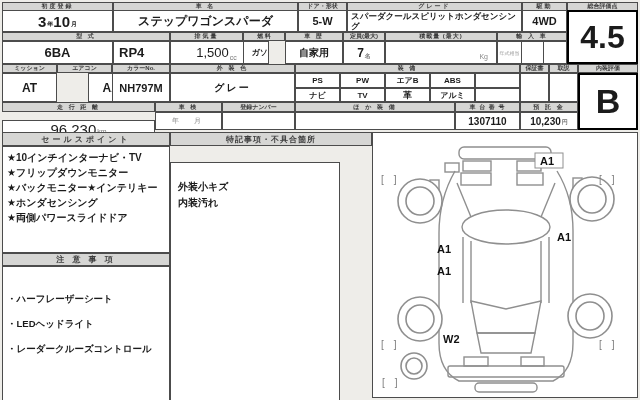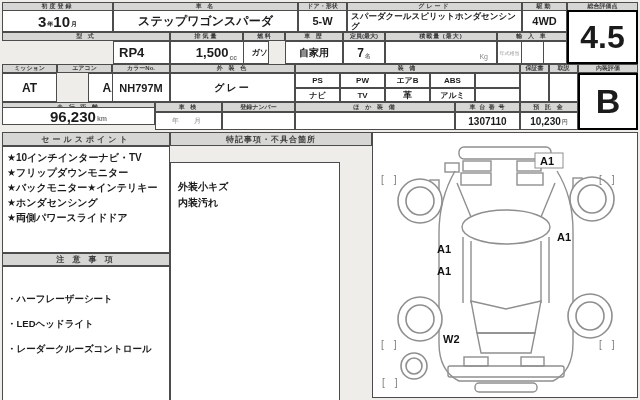--- a/index.html
+++ b/index.html
@@ -44,22 +44,23 @@
   <div class="cell thick" style="left:567px;top:10px;width:71px;height:54px;font-size:32px;font-weight:600;">4.5</div>
 
   <div class="cell hdr" style="left:2px;top:32px;width:168px;height:9px;">型  式</div>
   <div class="cell hdr" style="left:170px;top:32px;width:73px;height:9px;">排気量</div>
   <div class="cell hdr" style="left:243px;top:32px;width:42px;height:9px;letter-spacing:0;">燃 料</div>
   <div class="cell hdr" style="left:285px;top:32px;width:58px;height:9px;">車 歴</div>
   <div class="cell hdr" style="left:343px;top:32px;width:42px;height:9px;letter-spacing:0;">定員(最大)</div>
   <div class="cell hdr" style="left:385px;top:32px;width:112px;height:9px;letter-spacing:1px;">積載量 (最大)</div>
   <div class="cell hdr" style="left:497px;top:32px;width:70px;height:9px;">輸 入 車</div>
 
+  <div class="cell" style="left:2px;top:41px;width:111px;height:23px;font-size:13px;font-weight:600;">6BA</div>
   <div class="cell left" style="left:113px;top:41px;width:57px;height:23px;font-size:13px;font-weight:600;padding-left:5px;">RP4</div>
-  <div class="cell" style="left:170px;top:41px;width:93px;height:23px;font-size:13px;font-weight:700;">
+  <div class="cell" style="left:170px;top:41px;width:93px;height:23px;font-size:13px;font-weight:400;">
     <span>1,500</span>
       <span class="unit gray">cc</span>
   </div>
   <div class="cell" style="left:243px;top:41px;width:20px;height:23px;font-size:8px;font-weight:600;padding-left:24px;">ガソリン</div>
   <div class="cell" style="left:285px;top:41px;width:58px;height:23px;font-size:10px;font-weight:600;">自家用</div>
   <div class="cell" style="left:343px;top:41px;width:42px;height:23px;font-size:12px;font-weight:600;">
     <span>7</span>
       <span class="tinyunit unit gray">名</span>
   </div>
   <div class="cell" style="left:385px;top:41px;width:112px;height:23px;font-size:7px;color:#888;justify-content:flex-end;padding-right:8px;align-items:flex-end;padding-bottom:3px;">Kg</div>
@@ -98,21 +99,21 @@
   <div class="cell" style="left:549px;top:73px;width:29px;height:29px;"></div>
   <div class="cell thick" style="left:578px;top:73px;width:60px;height:57px;font-size:34px;font-weight:600;">B</div>
 
   <div class="cell hdr" style="left:2px;top:102px;width:153px;height:10px;">走 行 距 離</div>
   <div class="cell hdr" style="left:155px;top:102px;width:67px;height:10px;">車  検</div>
   <div class="cell hdr" style="left:222px;top:102px;width:73px;height:10px;letter-spacing:0;">登録ナンバー</div>
   <div class="cell hdr" style="left:295px;top:102px;width:160px;height:10px;">ほ か 装 備</div>
   <div class="cell hdr" style="left:455px;top:102px;width:65px;height:10px;letter-spacing:1px;">車 台 番 号</div>
   <div class="cell hdr" style="left:520px;top:102px;width:58px;height:10px;">預 託 金</div>
 
-  <div class="cell" style="left:2px;top:107px;width:153px;height:18px;font-size:15px;font-weight:700;">
+  <div class="cell" style="left:2px;top:120px;width:153px;height:18px;font-size:15px;font-weight:400;">
     <span>96,230</span>
       <span class="unit gray">km</span>
   </div>
   <div class="cell" style="left:155px;top:112px;width:67px;height:18px;font-size:7px;color:#8a8a8a;letter-spacing:4px;">年　月</div>
   <div class="cell" style="left:222px;top:112px;width:73px;height:18px;"></div>
   <div class="cell" style="left:295px;top:112px;width:160px;height:18px;"></div>
   <div class="cell" style="left:455px;top:112px;width:65px;height:18px;font-size:10px;font-weight:600;">1307110</div>
   <div class="cell" style="left:520px;top:112px;width:58px;height:18px;font-size:10px;font-weight:600;">
     <span>10,230</span>
       <span class="tinyunit unit gray">円</span>

